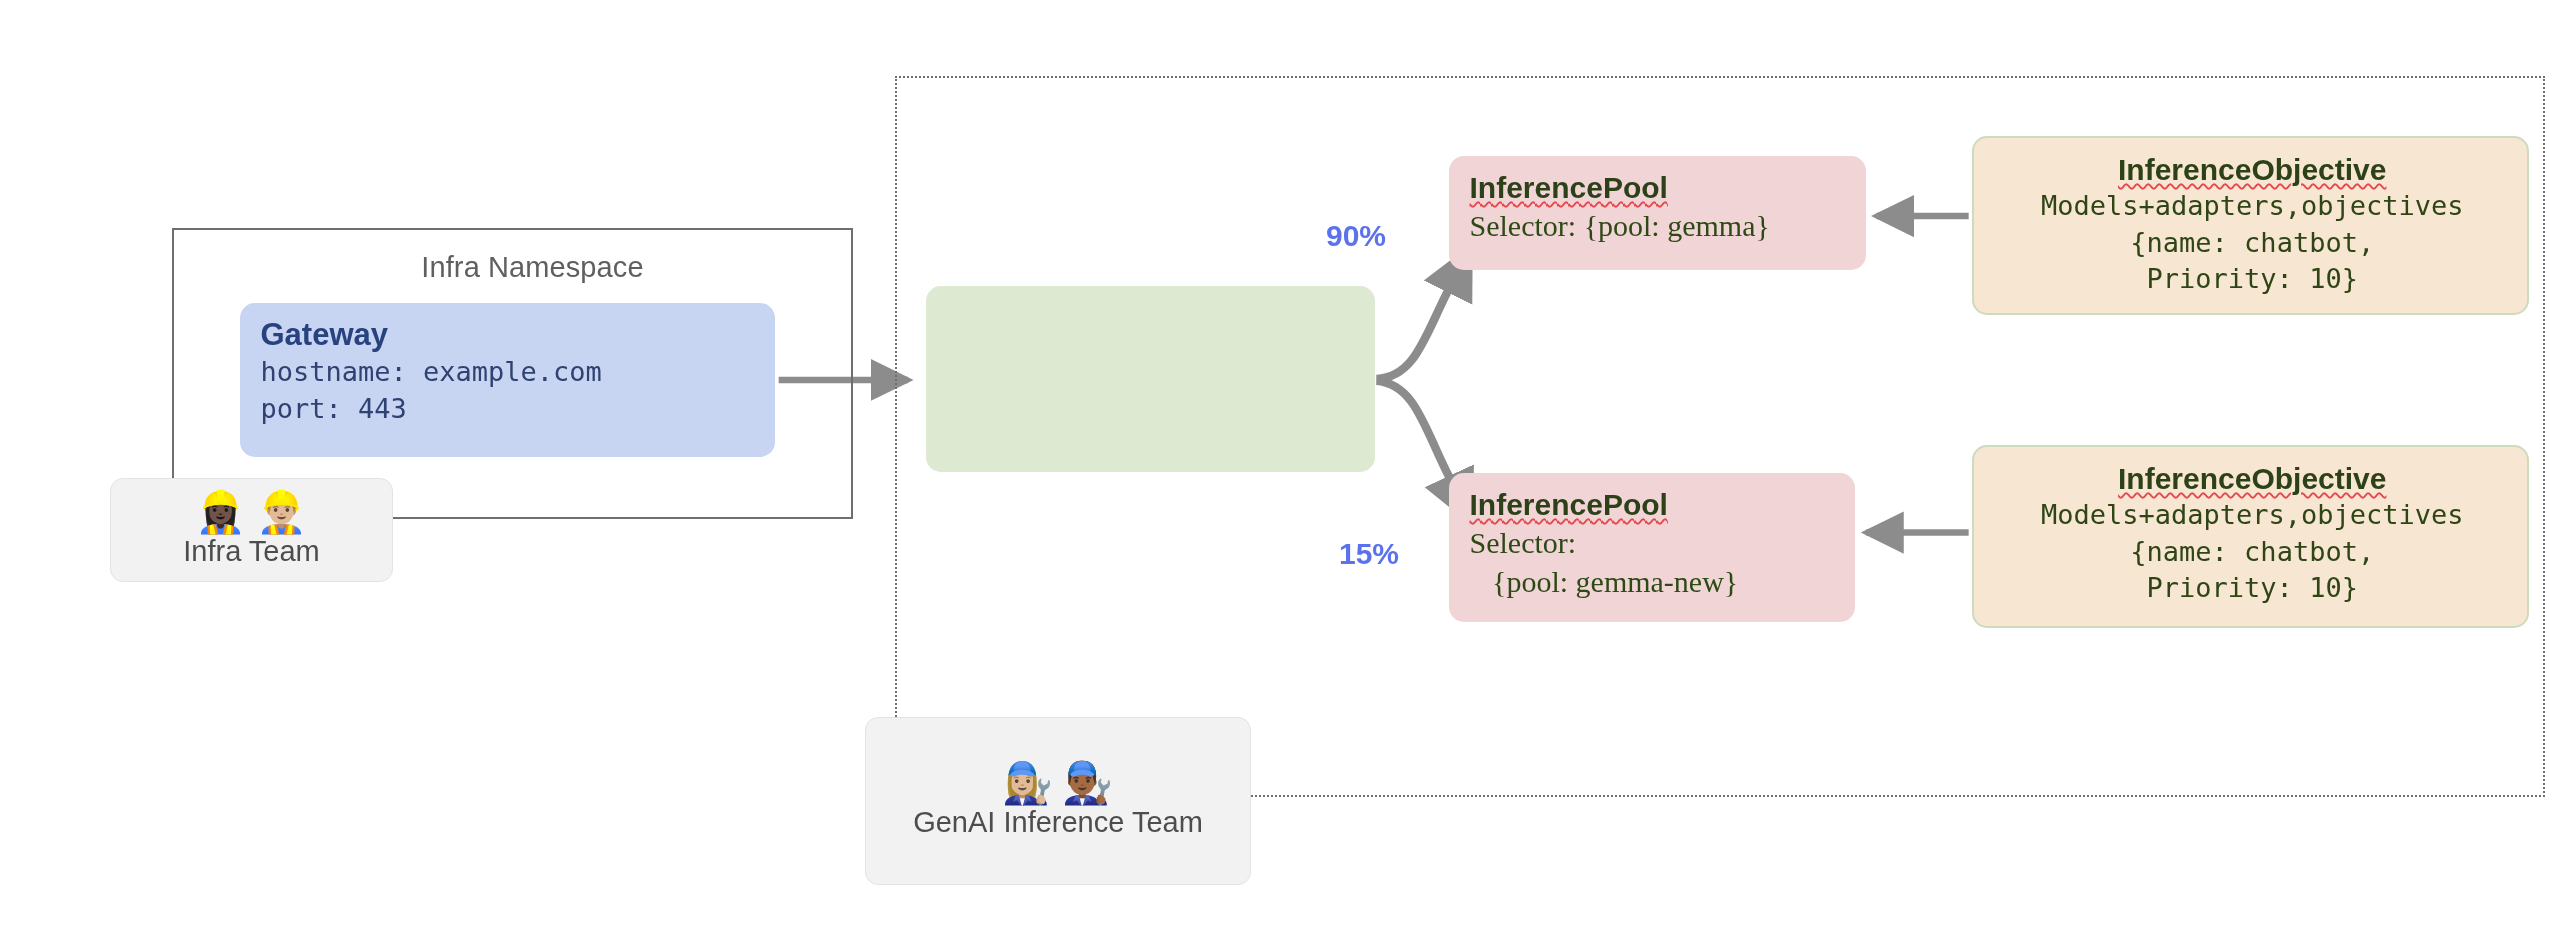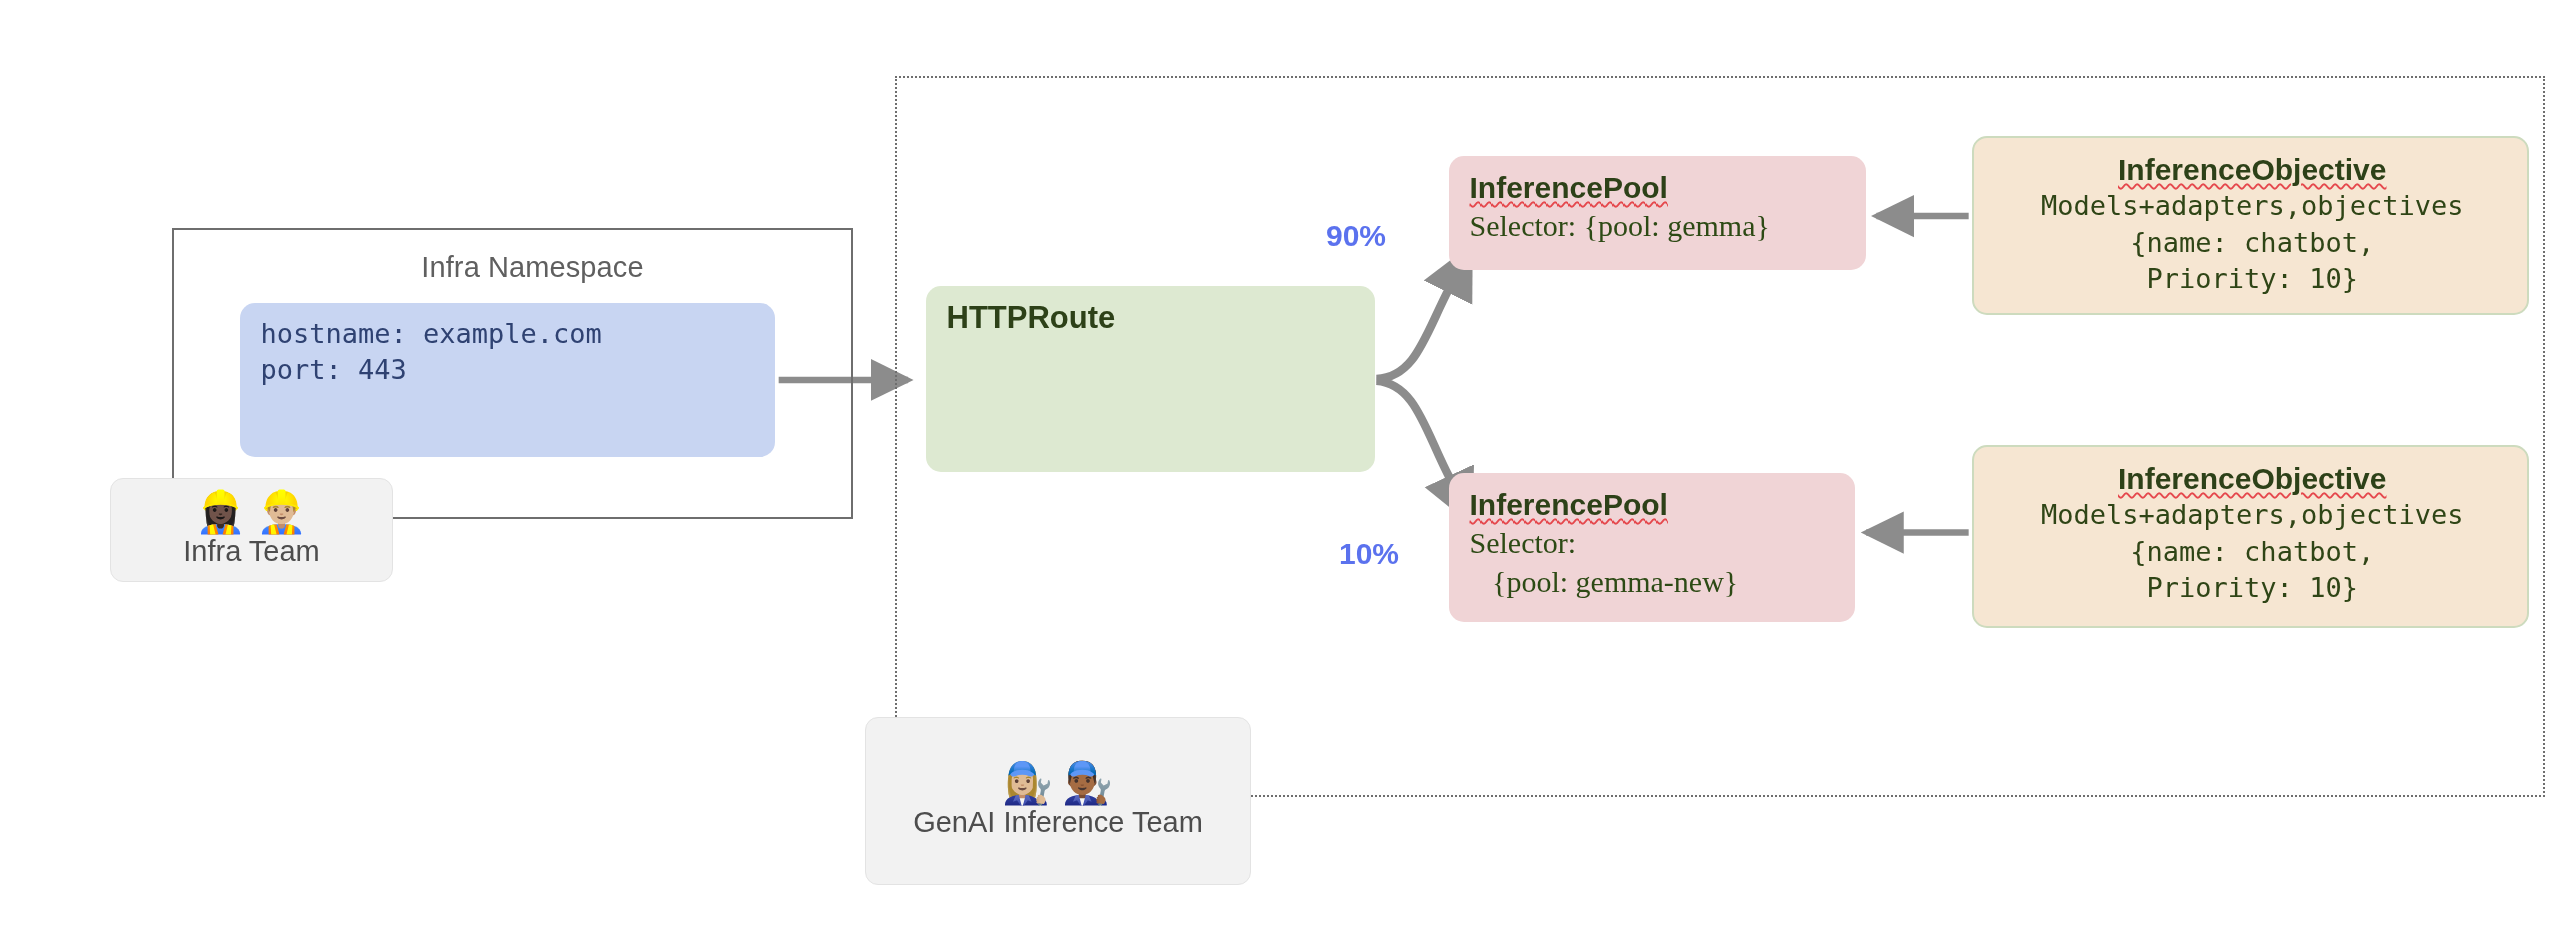--- a/index.html
+++ b/index.html
@@ -216,26 +216,26 @@
     </g>
   </svg>
 
   <div class="ns-infra">
     <div class="ns-infra-title">Infra Namespace</div>
   </div>
 
   <div class="ns-genai"></div>
 
   <div class="node gateway">
+    <div class="title">Gateway</div>
     <div class="body">hostname: example.com
 port: 443</div>
   </div>
 
   <div class="node httproute">
-    <div class="title">HTTPRoute</div>
   </div>
 
   <div class="node pool pool-a">
     <div class="title squiggle">InferencePool</div>
     <div class="body-sans">Selector: {pool: gemma}</div>
   </div>
 
   <div class="node pool pool-b">
     <div class="title squiggle">InferencePool</div>
     <div class="body-sans">Selector:
@@ -250,21 +250,21 @@
   </div>
 
   <div class="node objective obj-b">
     <div class="title squiggle">InferenceObjective</div>
     <div class="body">Models+adapters,objectives
 {name: chatbot,
 Priority: 10}</div>
   </div>
 
   <div class="pct pct-90">90%</div>
-  <div class="pct pct-10">10%</div>
+  <div class="pct pct-10">15%</div>
 
   <div class="team team-infra">
     <div class="faces">👷🏿‍♀️👷🏼‍♂️</div>
     <div class="team-label">Infra Team</div>
   </div>
 
   <div class="team team-genai">
     <div class="faces">👩🏼‍🔧👨🏾‍🔧</div>
     <div class="team-label">GenAI Inference Team</div>
   </div>

